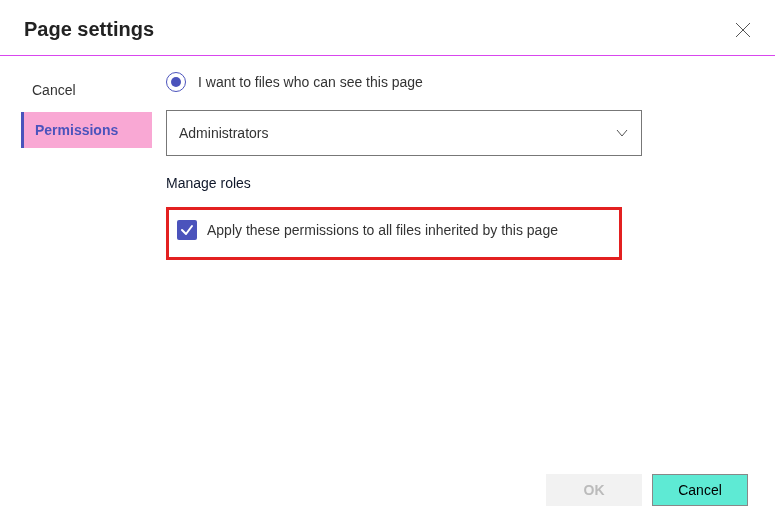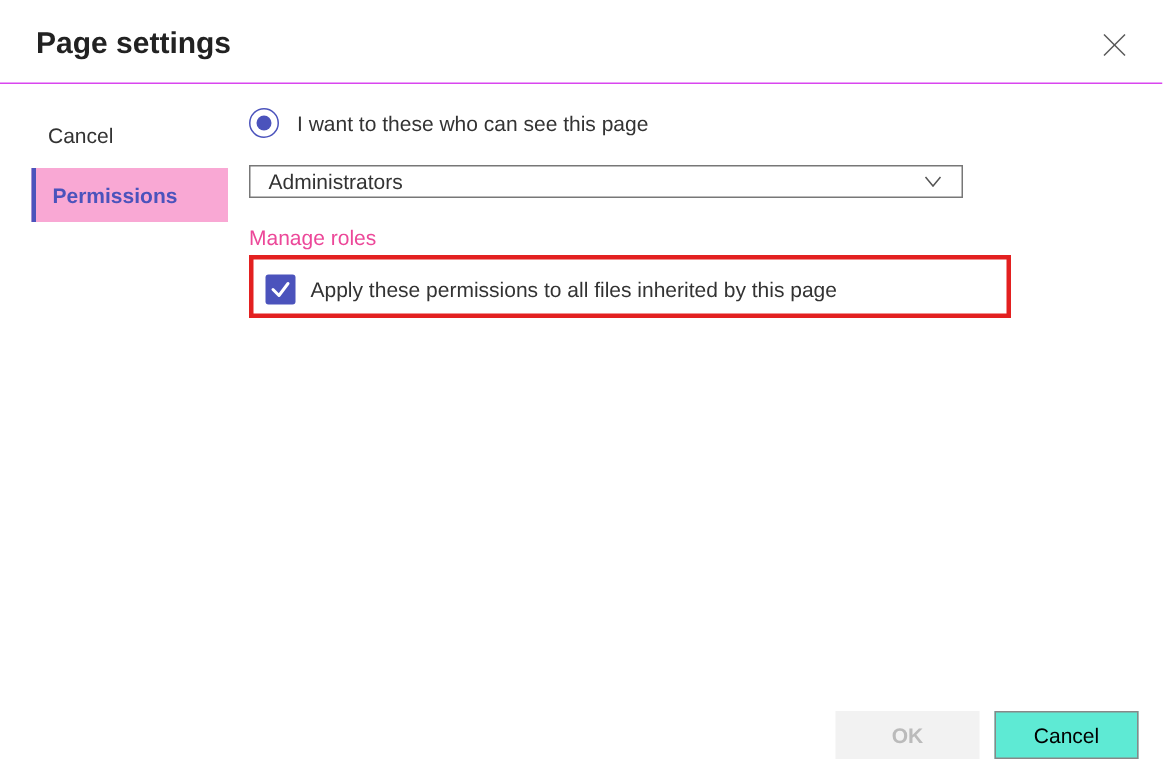--- a/index.html
+++ b/index.html
@@ -86,46 +86,46 @@
   .radio-label {
     font-size: 14px;
     color: #333;
   }
   .radio-label b { font-weight: 600; }
   .select {
     display: flex;
     align-items: center;
     justify-content: space-between;
     border: 1px solid #777;
-    height: 22px;
+    height: 46px;
     padding: 0 12px;
     width: 476px;
     cursor: pointer;
     margin-bottom: 18px;
     margin-top: 6px;
   }
   .select-label {
     font-size: 14px;
     color: #333;
   }
   .chevron {
     color: #555;
     display: inline-flex;
   }
   .manage-link {
     font-size: 14px;
-    color: #ec4899;
-    cursor: pointer;
-    margin-bottom: 4px;
+    color: #0f172a;
+    cursor: pointer;
+    margin-bottom: 16px;
     display: inline-block;
   }
   .highlight-region {
     border: 3px solid #e32020;
-    padding: 10px 12px 6px 8px;
-    width: 508px;
+    padding: 10px 12px 17px 8px;
+    width: 456px;
   }
   .checkbox-row {
     display: flex;
     align-items: center;
     cursor: pointer;
   }
   .checkbox {
     width: 20px;
     height: 20px;
     background: #4b53bc;
@@ -137,21 +137,21 @@
     flex-shrink: 0;
   }
   .checkbox svg { color: #fff; }
   .checkbox-label {
     font-size: 14px;
     color: #333;
   }
   .footer {
     position: absolute;
     bottom: 14px;
-    right: 16px;
+    right: 27px;
     display: flex;
     gap: 10px;
   }
   .btn {
     min-width: 96px;
     height: 32px;
     font-size: 14px;
     border: 1px solid #888;
     background: #5eead4;
     cursor: pointer;
@@ -184,21 +184,21 @@
     <div class="sidebar-item active">Permissions</div>
   </div>
 
   <div class="main">
 
 
     <div class="radio-row">
       <span class="radio-circle selected">
         <span class="radio-dot"></span>
       </span>
-      <span class="radio-label">I want to these who can see this page</span>
+      <span class="radio-label">I want to files who can see this page</span>
     </div>
 
     <div class="select">
       <span class="select-label">Administrators</span>
       <span class="chevron">
         <svg width="14" height="14" viewBox="0 0 14 14" fill="none" stroke="currentColor" stroke-width="1">
           <polyline points="2,4 7,10 12,4"></polyline>
         </svg>
       </span>
     </div>

